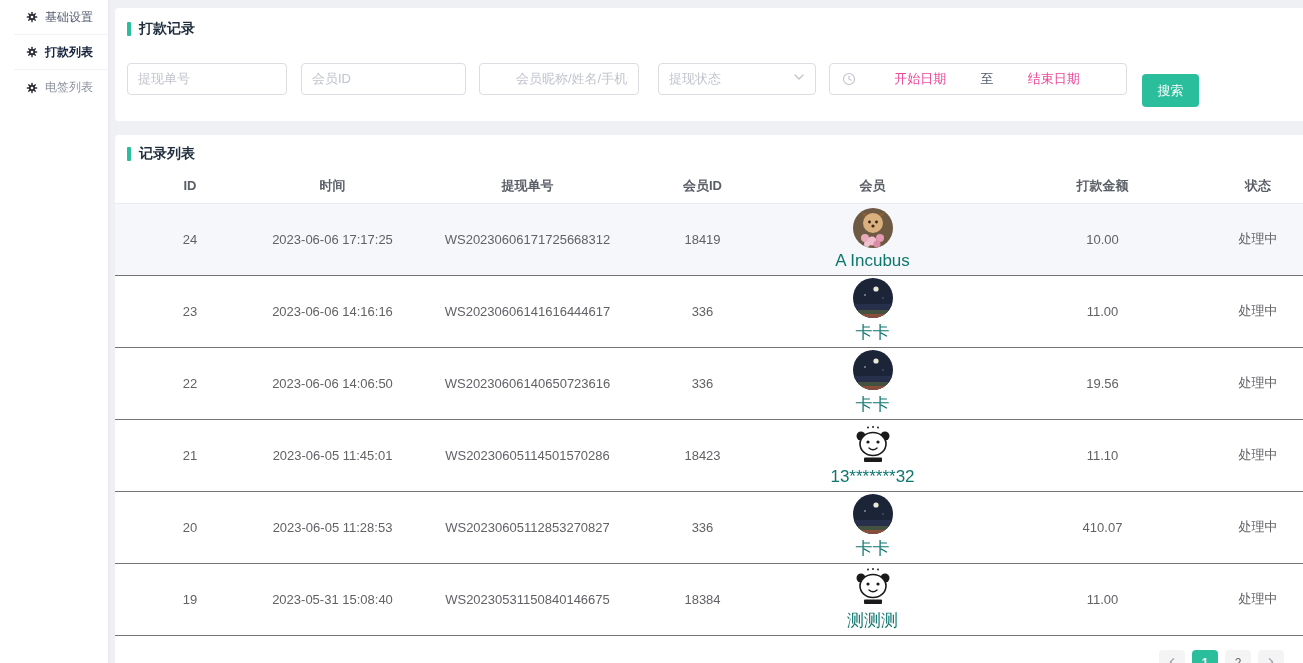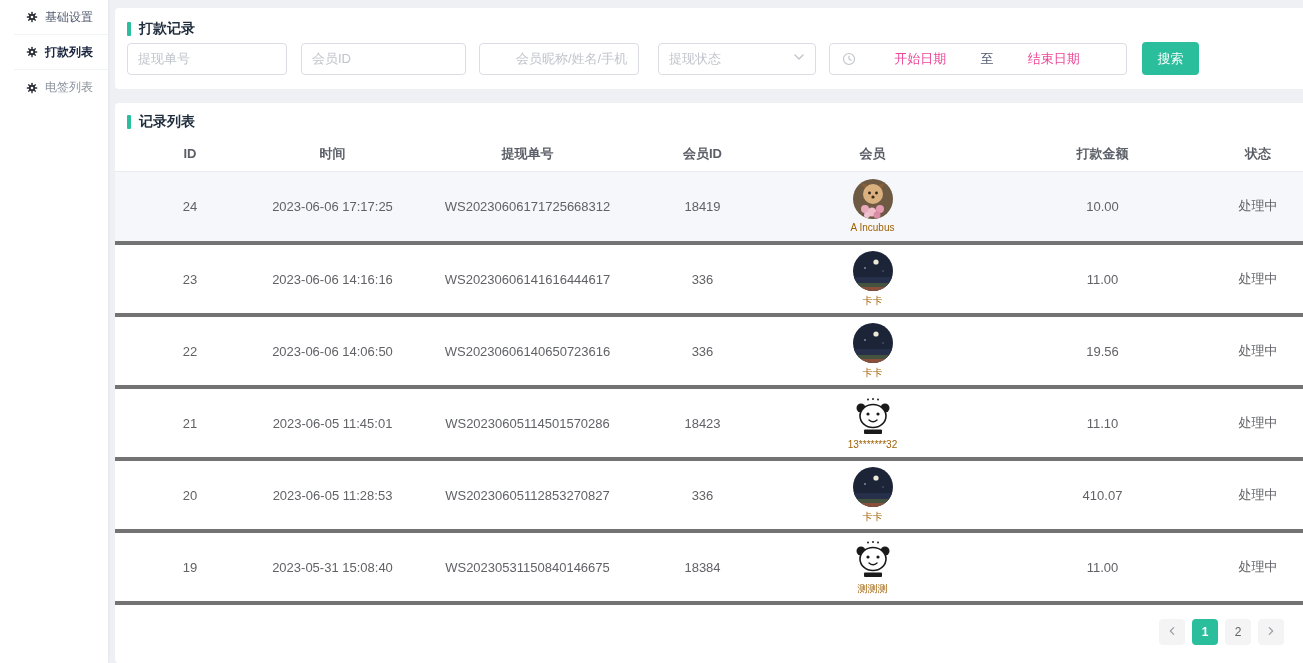--- a/index.html
+++ b/index.html
@@ -26,21 +26,21 @@
   .side-item .gear { display:inline-flex; margin-right:7px; }
   
   .main { flex:1; padding:8px 0 0 7px; display:flex; flex-direction:column; }
   .card {
     background:#fff; border-radius:4px; width:100%;
   }
   .card-search { padding:12px 12px 14px 12px; margin-bottom:14px; }
   .card-table { padding:10px 0 0 0; flex:1; }
   .sec-title {
     display:flex; align-items:center; font-size:14px; font-weight:bold;
-    color:#1f2d3d; margin-bottom:4px;
+    color:#1f2d3d; margin-bottom:12px;
   }
   .card-table .sec-title { padding-left:12px; margin-bottom:6px; }
   .bar { width:4px; height:14px; background:#2bbe9d; border-radius:1px; margin-right:8px; }
   
   .filters { display:flex; align-items:center; }
   .f-input {
     height:32px; border:1px solid #dcdde2; border-radius:4px;
     font-size:13px; color:#515a6e; padding:0 10px; outline:none;
     font-family:inherit; background:#fff;
   }
@@ -55,40 +55,40 @@
   }
   .f-date {
     width:298px; height:32px; border:1px solid #dcdde2; border-radius:4px;
     display:flex; align-items:center; padding:0 12px; margin-right:15px; background:#fff;
   }
   .f-date .ph { color:#ec4899; }
   .f-date .sep { color:#515a6e; }
   .f-date .seg { flex:1; text-align:center; }
   .btn-search {
     width:57px; height:33px; background:#2bbe9d; color:#fff; border:none;
-    border-radius:4px; font-size:13px; cursor:pointer; font-family:inherit;
+    border-radius:4px; font-size:13px; cursor:pointer; font-family:inherit;margin-top:24px;
   }
   
   table { width:100%; border-collapse:collapse; table-layout:fixed; }
   col.c-id{width:150px} col.c-time{width:135px} col.c-order{width:255px}
   col.c-mid{width:95px} col.c-member{width:245px} col.c-amount{width:215px}
   col.c-status{width:96px}
   thead th {
     height:34px; font-size:13px; color:#5a5e66; font-weight:bold;
     text-align:center; border-bottom:1px solid #e8ebf0;margin-left:20px;
   }
   tbody td {
     height:72px; text-align:center; font-size:13px; color:#606266;
-    border-bottom:4px solid #737373;
+    border-bottom:1px solid #737373;
   }
   tr.hl td { background:#f5f7fa; }
   .member-cell { display:flex; flex-direction:column; align-items:center; gap:3px; }
   .avatar { width:40px; height:40px; overflow:hidden; border-radius:50%; }
   .avatar.square { border-radius:8px; }
-  .member-name { color:#a16207; font-size:10px; cursor:pointer; }
+  .member-name { color:#0f766e; font-size:17px; cursor:pointer; }
   
   .pager {
     display:flex; justify-content:flex-end; align-items:center;
     padding:14px 22px 14px 0; gap:7px;
   }
   .pg-btn {
     min-width:26px; height:26px; border-radius:4px; background:#f4f4f5;
     display:flex; align-items:center; justify-content:center;
     font-size:12px; color:#606266; cursor:pointer; user-select:none;
   }

